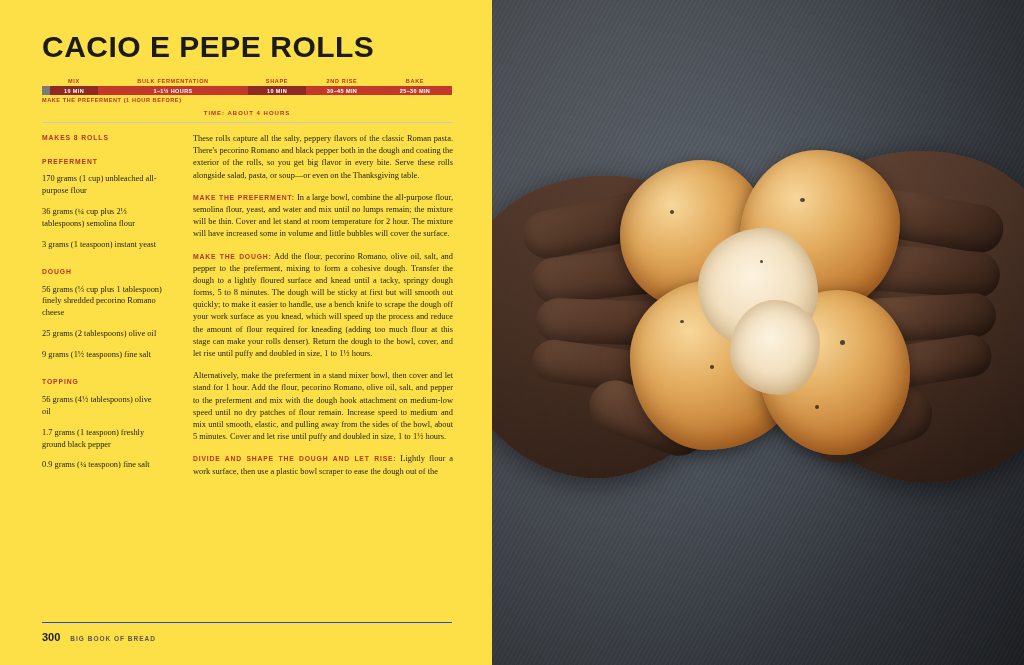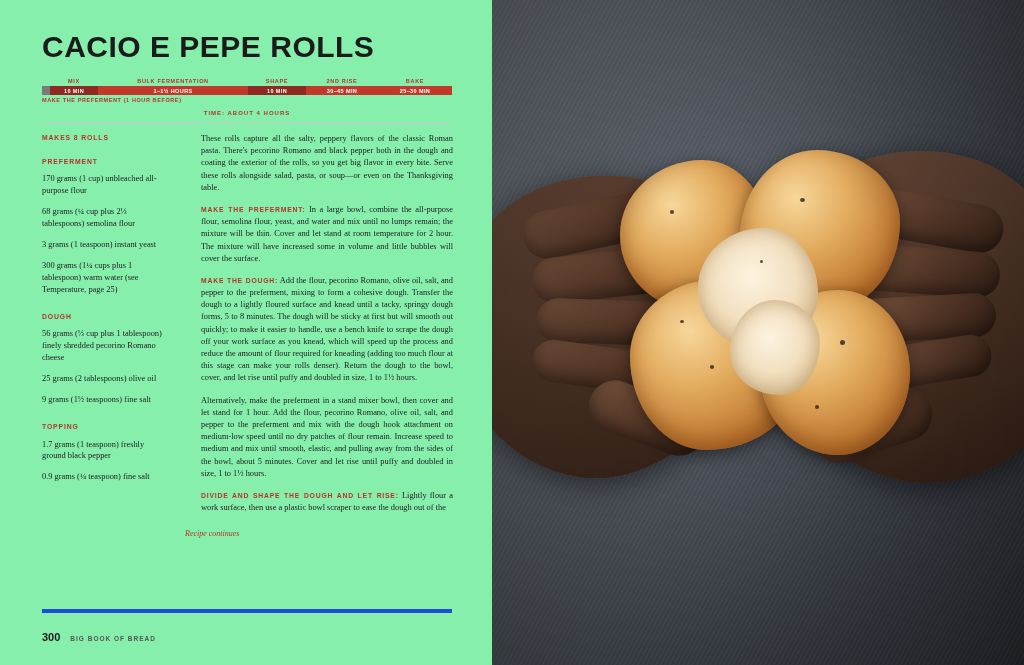--- a/index.html
+++ b/index.html
@@ -13,21 +13,21 @@
     height: 665px;
     overflow: hidden;
     background: #ffffff;
     font-family: "Liberation Serif", serif;
   }
   .left-page {
     position: absolute;
     left: 0; top: 0;
     width: 492px;
     height: 665px;
-    background: #86efac;
+    background: #fde047;
   }
   .photo-page {
     position: absolute;
     left: 492px; top: 0;
     width: 532px;
     height: 665px;
     overflow: hidden;
     background: #5b6068;
   }
 
@@ -192,41 +192,41 @@
     font-weight: bold;
     letter-spacing: .9px;
     color: #b4332c;
     margin-top: 16px;
     margin-bottom: 7px;
   }
   .ing {
     margin-bottom: 9px;
   }
   .para {
-    margin: 0 0 10px 16px;
+    margin: 0 0 10px 8px;
   }
   .run-in {
     font-family: "Liberation Sans", sans-serif;
     font-size: 6.8px;
     font-weight: bold;
     letter-spacing: .8px;
     color: #b4332c;
   }
   .continues {
     margin-top: 14px;
     font-style: italic;
     font-size: 8px;
     color: #b4332c;
   }
   .footer {
     position: absolute;
     left: 42px; bottom: 22px;
     width: 410px;
-    border-top: 4px solid #1d4ed8;
-    padding-top: 18px;
+    border-top: 1px solid #1d4ed8;
+    padding-top: 8px;
     display: flex;
     align-items: baseline;
     gap: 10px;
   }
   .folio {
     font-family: "Liberation Sans", sans-serif;
     font-size: 11px;
     font-weight: bold;
     color: #1b1b1b;
   }
@@ -266,46 +266,45 @@
       </div>
       <div class="tl-subline">MAKE THE PREFERMENT (1 HOUR BEFORE)</div>
       <div class="tl-total">TIME: ABOUT 4 HOURS</div>
     </div>
 
     <div class="col-left">
       <div class="kicker">MAKES 8 ROLLS</div>
 
       <div class="sec-head" style="margin-top:14px;">PREFERMENT</div>
       <div class="ing">170 grams (1 cup) unbleached all-purpose flour</div>
-      <div class="ing">68 grams (¼ cup plus 2⅓ tablespoons) semolina flour</div>
+      <div class="ing">36 grams (¼ cup plus 2⅓ tablespoons) semolina flour</div>
       <div class="ing">3 grams (1 teaspoon) instant yeast</div>
-      <div class="ing">300 grams (1¼ cups plus 1 tablespoon) warm water (see Temperature, page 25)</div>
 
       <div class="sec-head">DOUGH</div>
       <div class="ing">56 grams (⅓ cup plus 1 tablespoon) finely shredded pecorino Romano cheese</div>
       <div class="ing">25 grams (2 tablespoons) olive oil</div>
       <div class="ing">9 grams (1½ teaspoons) fine salt</div>
 
       <div class="sec-head">TOPPING</div>
+      <div class="ing">56 grams (4½ tablespoons) olive oil</div>
       <div class="ing">1.7 grams (1 teaspoon) freshly ground black pepper</div>
       <div class="ing">0.9 grams (¼ teaspoon) fine salt</div>
     </div>
 
     <div class="col-right">
       <p class="para">These rolls capture all the salty, peppery flavors of the classic Roman pasta. There's pecorino Romano and black pepper both in the dough and coating the exterior of the rolls, so you get big flavor in every bite. Serve these rolls alongside salad, pasta, or soup—or even on the Thanksgiving table.</p>
 
       <p class="para"><span class="run-in">MAKE THE PREFERMENT:</span><span> In a large bowl, combine the all-purpose flour, semolina flour, yeast, and water and mix until no lumps remain; the mixture will be thin. Cover and let stand at room temperature for 2 hour. The mixture will have increased some in volume and little bubbles will cover the surface.</span></p>
 
       <p class="para"><span class="run-in">MAKE THE DOUGH:</span><span> Add the flour, pecorino Romano, olive oil, salt, and pepper to the preferment, mixing to form a cohesive dough. Transfer the dough to a lightly floured surface and knead until a tacky, springy dough forms, 5 to 8 minutes. The dough will be sticky at first but will smooth out quickly; to make it easier to handle, use a bench knife to scrape the dough off your work surface as you knead, which will speed up the process and reduce the amount of flour required for kneading (adding too much flour at this stage can make your rolls denser). Return the dough to the bowl, cover, and let rise until puffy and doubled in size, 1 to 1½ hours.</span></p>
 
       <p class="para"><span>Alternatively, make the preferment in a stand mixer bowl, then cover and let stand for 1 hour. Add the flour, pecorino Romano, olive oil, salt, and pepper to the preferment and mix with the dough hook attachment on medium-low speed until no dry patches of flour remain. Increase speed to medium and mix until smooth, elastic, and pulling away from the sides of the bowl, about 5 minutes. Cover and let rise until puffy and doubled in size, 1 to 1½ hours.</span></p>
 
       <p class="para"><span class="run-in">DIVIDE AND SHAPE THE DOUGH AND LET RISE:</span><span> Lightly flour a work surface, then use a plastic bowl scraper to ease the dough out of the</span></p>
 
-      <div class="continues">Recipe continues</div>
     </div>
 
     <div class="footer">
       <span class="folio">300</span>
       <span class="book-title">BIG BOOK OF BREAD</span>
     </div>
   </div>
 
   <div class="photo-page">
     <div class="photo-bg"></div>

